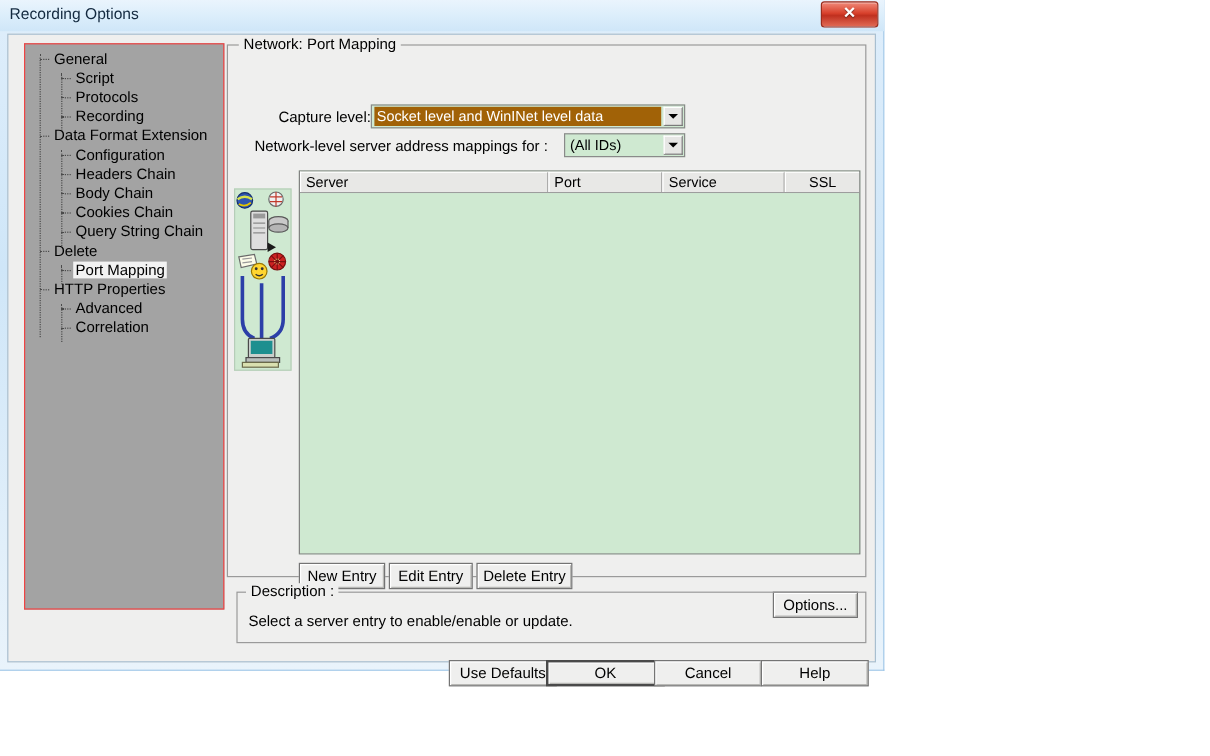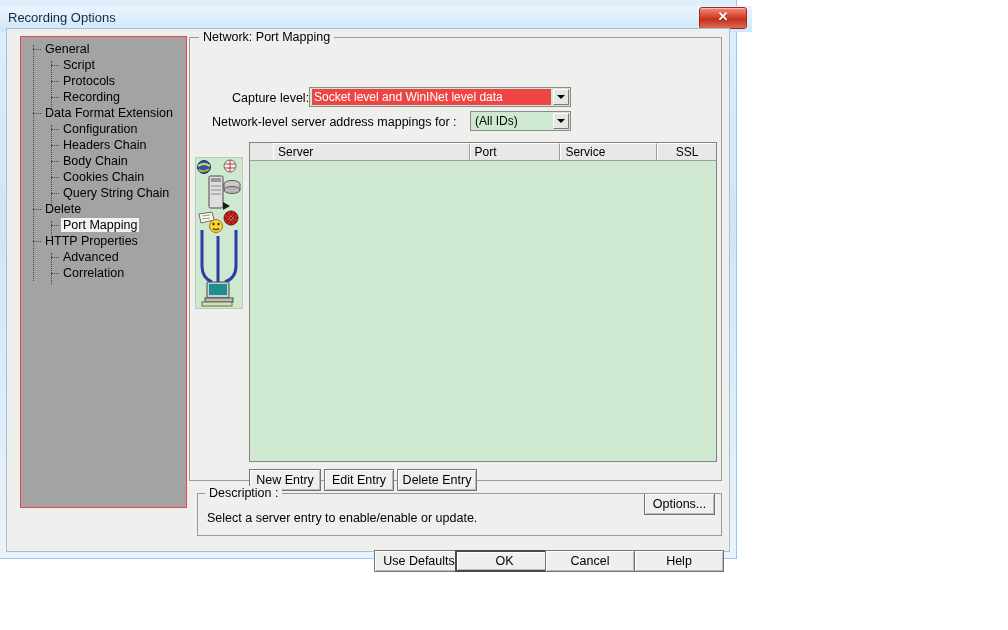--- a/index.html
+++ b/index.html
@@ -22,25 +22,24 @@
     background: linear-gradient(to bottom, #dfeefb 0%, #cfe6f8 40%, #e9f3fb 100%);
     border: 1px solid #9fc6e8;
     border-top: none;
     border-left: none;
     box-sizing: border-box;
   }
 
   #titlebar {
     position: absolute;
     left: 0;
-    top: 6px;
+    top: 0;
     width: 737px;
     height: 26px;
     background: linear-gradient(to bottom, #eaf4fd 0%, #dceefb 50%, #cfe6f8 100%);
-    padding-left: 15px;
   }
 
   #title-text {
     position: absolute;
     left: 8px;
     top: 4px;
     font-size: 13px;
     color: #13293f;
     font-family: "Liberation Sans", sans-serif;
     white-space: nowrap;
@@ -199,21 +198,21 @@
     left: 2px;
     top: 1px;
     right: 19px;
     height: 16px;
     line-height: 16px;
     padding-left: 2px;
     white-space: nowrap;
     overflow: hidden;
   }
   .combo.highlighted .value {
-    background: #ef4444;
+    background: #a16207;
     color: #ffffff;
   }
   .combo .arrow-btn {
     position: absolute;
     right: 1px;
     top: 1px;
     width: 16px;
     height: 16px;
     background: #e6e6e4;
     border: 1px solid #ffffff;
@@ -273,21 +272,21 @@
     font-family: "Liberation Sans", sans-serif;
     background: #e8e8e6;
     border-right: 1px solid #9d9d9d;
     border-top: 1px solid #ffffff;
     border-left: 1px solid #ffffff;
     padding-left: 4px;
     white-space: nowrap;
     overflow: hidden;
     cursor: pointer;
   }
-  .list-col.c-server  { width: 224px; margin-left: 23px; }
+  .list-col.c-server  { width: 224px; }
   .list-col.c-port    { width: 103px; }
   .list-col.c-service { width: 110px; }
   .list-col.c-ssl     { width: 67px; text-align: center; padding-left: 0; border-right: none; }
   #list-body {
     height: 301px;
     background: #cfe9d1;
   }
 
   
   .btn {

